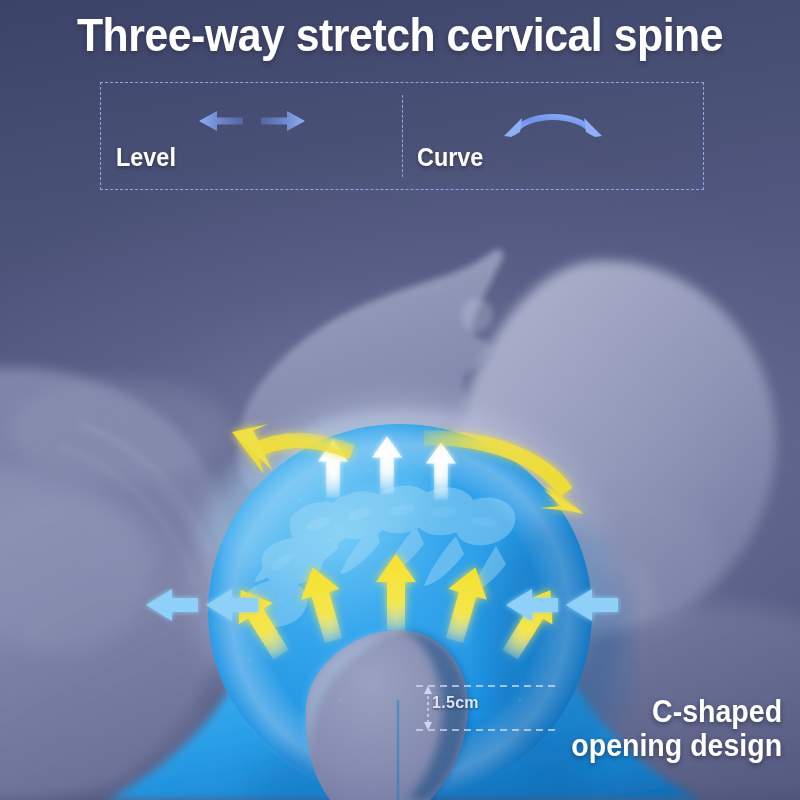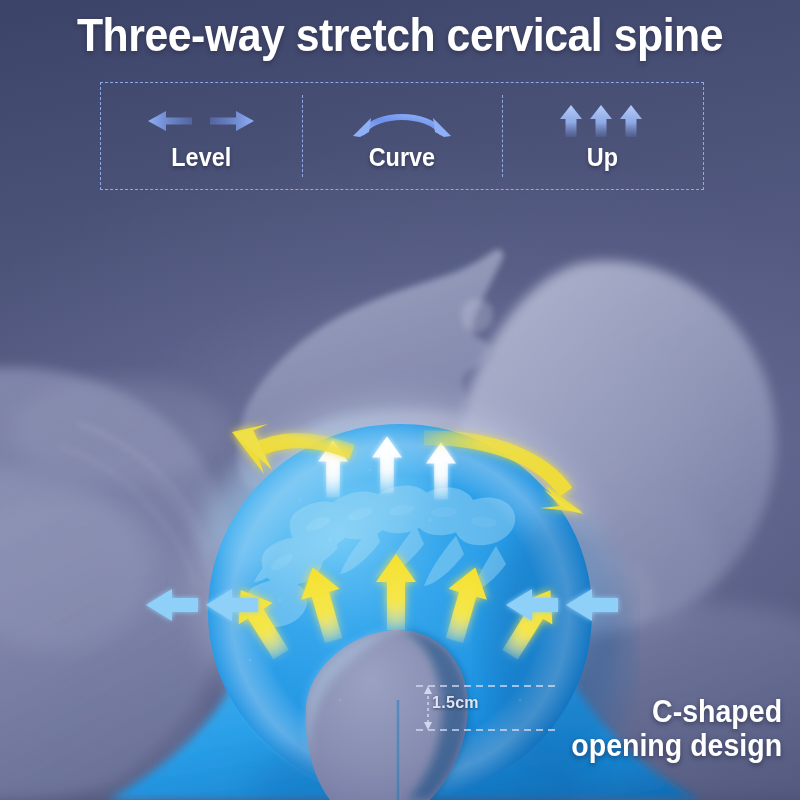--- a/index.html
+++ b/index.html
@@ -36,21 +36,20 @@
     left:100px; top:82px;
     width:604px; height:108px;
     border:1.6px dashed #8fa8e8;
     display:flex;
   }
   .feature-cell {
     flex:1;
     position:relative;
     display:flex;
     flex-direction:column;
-    align-items:center;
     justify-content:center;
     gap:4px;
     padding-top:4px;
   }
   .feature-cell + .feature-cell::before {
     content:"";
     position:absolute;
     left:0; top:12px; bottom:12px;
     border-left:1.4px dashed #8fa8e8;
   }
@@ -429,37 +428,20 @@
             </linearGradient>
           </defs>
           <path d="M16,28 C30,8 80,8 94,28" stroke="url(#crvG)" stroke-width="6" fill="none" stroke-linecap="round"></path>
           <path d="M6,32 L24,14 L22,28 L13,33 Z" fill="#8fb0f7"></path>
           <path d="M104,32 L86,14 L88,28 L97,33 Z" fill="#8fb0f7"></path>
         </svg>
       </div>
       <div class="feature-label">Curve</div>
     </div>
 
-    <div class="feature-cell">
-      <div class="feature-icon">
-        <svg width="96" height="34" viewBox="0 0 96 34">
-          <defs>
-            <linearGradient id="upG" x1="0" y1="1" x2="0" y2="0">
-              <stop offset="0%" stop-color="#7f9ff0" stop-opacity="0.12"></stop>
-              <stop offset="45%" stop-color="#9ab8f7" stop-opacity="0.85"></stop>
-              <stop offset="100%" stop-color="#b6cdfb" stop-opacity="1"></stop>
-            </linearGradient>
-          </defs>
-          <path d="M16,1 L27,15 L21.5,15 L21.5,33 L10.5,33 L10.5,15 L5,15 Z" fill="url(#upG)"></path>
-          <path d="M46,1 L57,15 L51.5,15 L51.5,33 L40.5,33 L40.5,15 L35,15 Z" fill="url(#upG)"></path>
-          <path d="M76,1 L87,15 L81.5,15 L81.5,33 L70.5,33 L70.5,15 L65,15 Z" fill="url(#upG)"></path>
-        </svg>
-      </div>
-      <div class="feature-label">Up</div>
-    </div>
 
   </div>
 
   <div class="caption">
     <div>C-shaped</div>
     <div>opening design</div>
   </div>
 
 </div>
 

